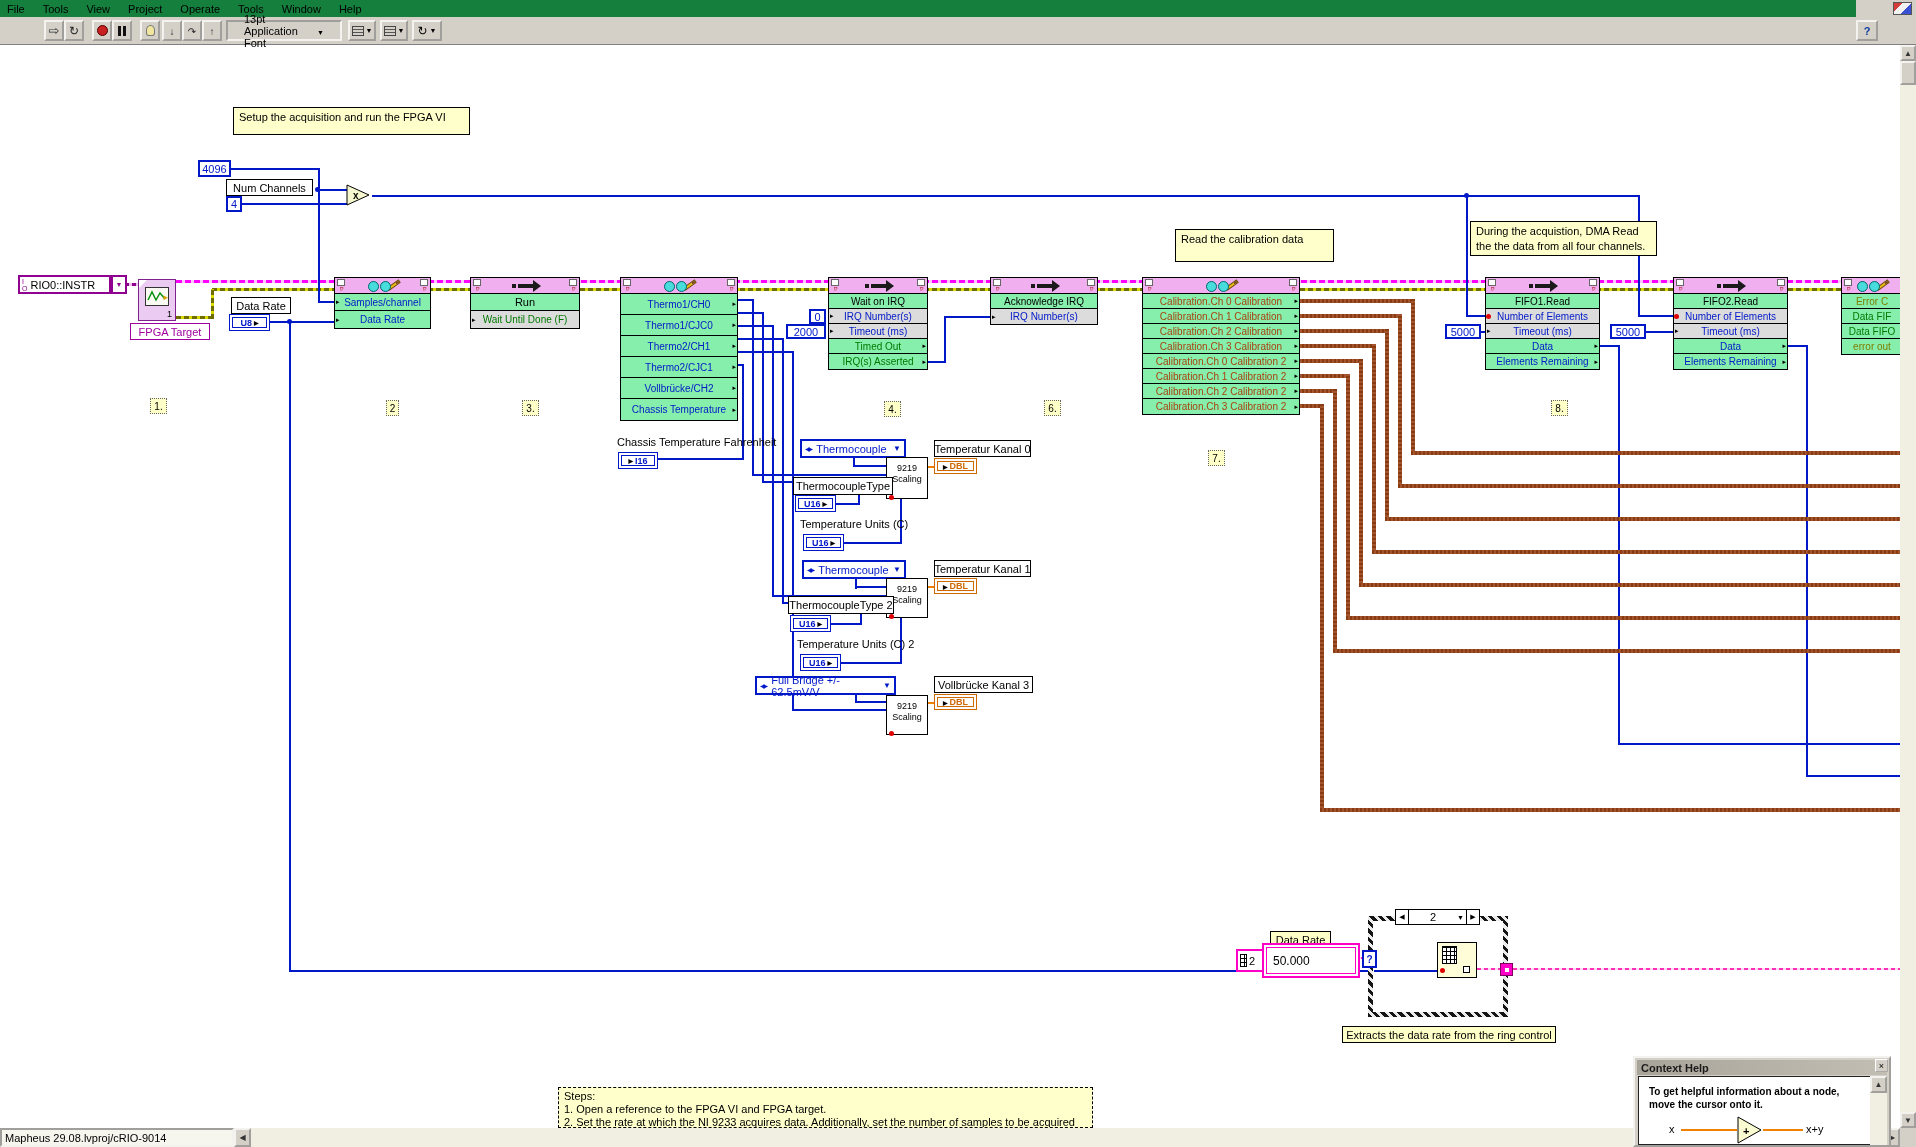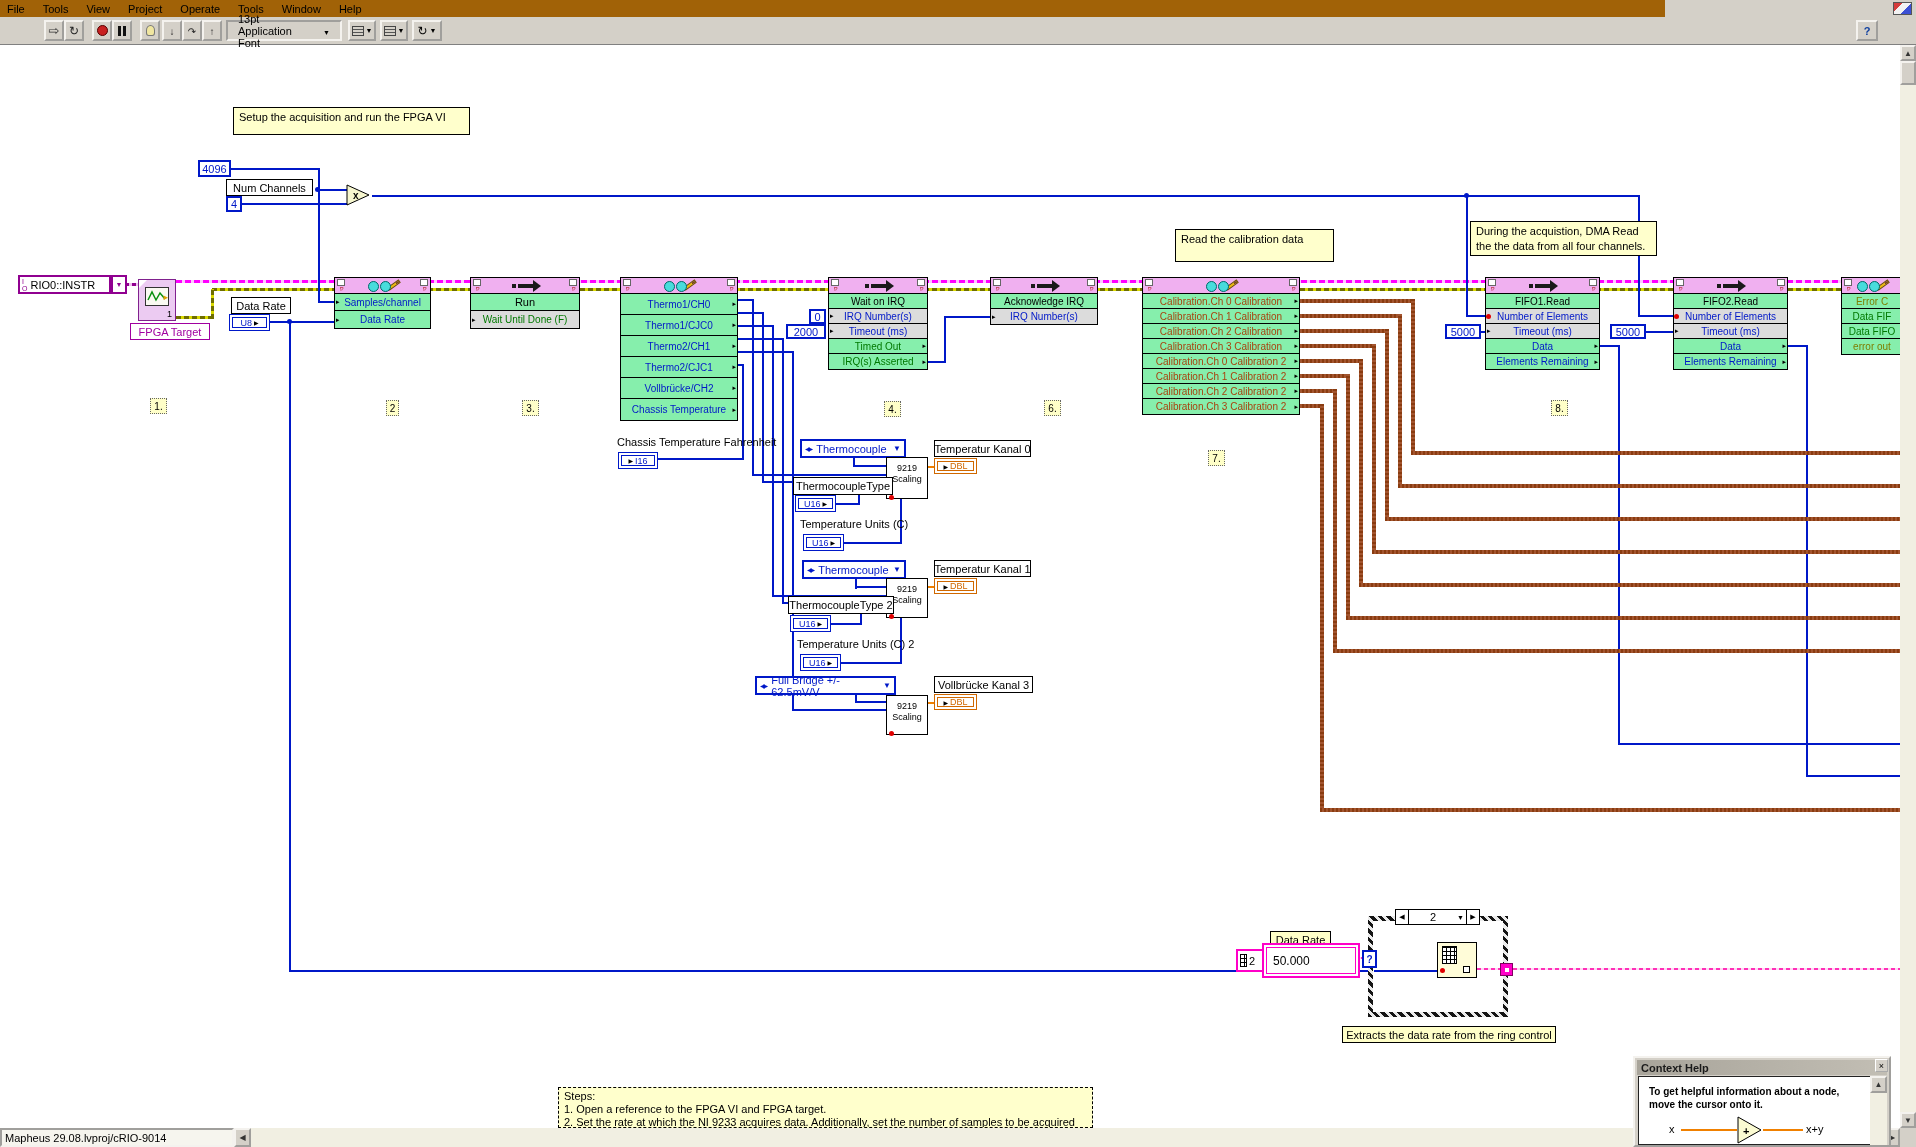--- a/index.html
+++ b/index.html
@@ -1,24 +1,24 @@
 <!DOCTYPE html>
 <html><head>
 <meta charset="utf-8">
 <style>
 *{box-sizing:border-box;margin:0;padding:0}
 html,body{width:1916px;height:1147px;overflow:hidden}
 body{font-family:"Liberation Sans",sans-serif;background:#D4D0C8;position:relative;font-size:11px;color:#000}
 .a{position:absolute}
 
-#menubar{left:0;top:0;width:1665px;height:17px;background:#a16207;display:flex;align-items:center;gap:18px;padding-left:7px;z-index:30}
+#menubar{left:0;top:0;width:1856px;height:17px;background:#15803d;display:flex;align-items:center;gap:18px;padding-left:7px;z-index:30}
 #menubar span{font-size:11px}
 #toolbar{left:0;top:17px;width:1916px;height:28px;background:#D4D0C8;border-bottom:1px solid #808080;z-index:30}
 .tbtn{position:absolute;top:3px;width:20px;height:21px;background:#D4D0C8;border:2px outset #F4F2EE;display:flex;align-items:center;justify-content:center;font-size:11px;color:#222}
-.fontbox{position:absolute;top:3px;background:#D4D0C8;border:2px inset #F4F2EE;display:flex;align-items:center;font-size:11px;padding:0 10px;gap:8px}
+.fontbox{position:absolute;top:3px;background:#D4D0C8;border:2px inset #F4F2EE;display:flex;align-items:center;font-size:11px;padding:0 16px;gap:8px}
 .ddn{position:absolute;top:3px;height:21px;background:#D4D0C8;border:2px outset #F4F2EE;display:flex;align-items:center;justify-content:center;gap:2px;font-size:8px}
 .gi-run::before{content:"⇨";font-size:13px;color:#333}
 .gi-loop::before{content:"↻";font-size:12px}
 .gi-bulb{width:9px;height:11px;background:#F0E6A0;border:1px solid #777;border-radius:50% 50% 30% 30%}
 .gi-s1::before{content:"↓";font-size:10px}
 .gi-s2::before{content:"↷";font-size:10px}
 .gi-s3::before{content:"↑";font-size:10px}
 .gi-q::before{content:"?";font-weight:bold;color:#1040A0}
 .reddot{width:11px;height:11px;border-radius:50%;background:#C82020;border:1px solid #500}
 .pbar{display:inline-block;width:3px;height:10px;background:#111;margin:0 1px}
@@ -58,21 +58,21 @@
 .row:last-child{border-bottom:none}
 .r17{height:17px}.r15{height:15px}.r13{height:21px}
 .f10{font-size:10px}
 .c-blue{color:#0018C8}.c-green{color:#007800}.c-rust{color:#A8420E}.c-olive{color:#7E7E00}.c-black{color:#000}
 .bg-gray{background:#DCDCDC}
 .ia,.oa{position:absolute;top:50%;transform:translateY(-50%);font-style:normal;font-size:7px;color:#000}
 .ia{left:1px}.oa{right:1px}
 .ia::before,.oa::before{content:"▸"}
 
 .konst{background:#FFF;border:2px solid #0018C8;color:#0018C8;font-size:11px;display:flex;align-items:center;justify-content:center;z-index:3}
-.typ{background:#FFF;border:1px solid #0018C8;box-shadow:inset 0 0 0 2px #FFF,inset 0 0 0 3px #0018C8;color:#0018C8;font-weight:normal;font-size:9px;display:flex;align-items:center;justify-content:center;gap:2px;z-index:3}
+.typ{background:#FFF;border:1px solid #0018C8;box-shadow:inset 0 0 0 2px #FFF,inset 0 0 0 3px #0018C8;color:#0018C8;font-weight:bold;font-size:9px;display:flex;align-items:center;justify-content:center;gap:2px;z-index:3}
 .typ.org{border-color:#D06800;box-shadow:inset 0 0 0 2px #FFF,inset 0 0 0 3px #D06800;color:#D06800}
 .ta{font-style:normal;font-size:6px;color:#000}
 .ring{background:#FFF;border:2px solid #0018C8;color:#0018C8;font-size:11px;display:flex;align-items:center;padding:0 3px;gap:4px;z-index:3}
 .rga{font-size:6px;letter-spacing:-1px;color:#0018C8}
 .rgd{margin-left:auto;font-size:8px;color:#0018C8}
 .lblw{background:#FFF;border:1px solid #000;display:flex;align-items:center;justify-content:center;font-size:11px;white-space:nowrap;overflow:hidden;z-index:3}
 .lblt{background:#FFFFC8;border:1px solid #000;display:flex;align-items:center;justify-content:center;font-size:11px;white-space:nowrap;overflow:hidden;z-index:3}
 .lblp{background:#FFF;border:1px solid #A000A0;color:#A000A0;display:flex;align-items:center;justify-content:center;font-size:11px;z-index:3}
 .comment{background:#FFFFCC;border:1px solid #000;font-size:11px;line-height:15px;padding:2px 5px;white-space:nowrap;overflow:hidden;z-index:3}
 .marker{background:#FFFFC8;border:1px dotted #666;display:flex;align-items:center;justify-content:center;font-size:10px;z-index:3}

